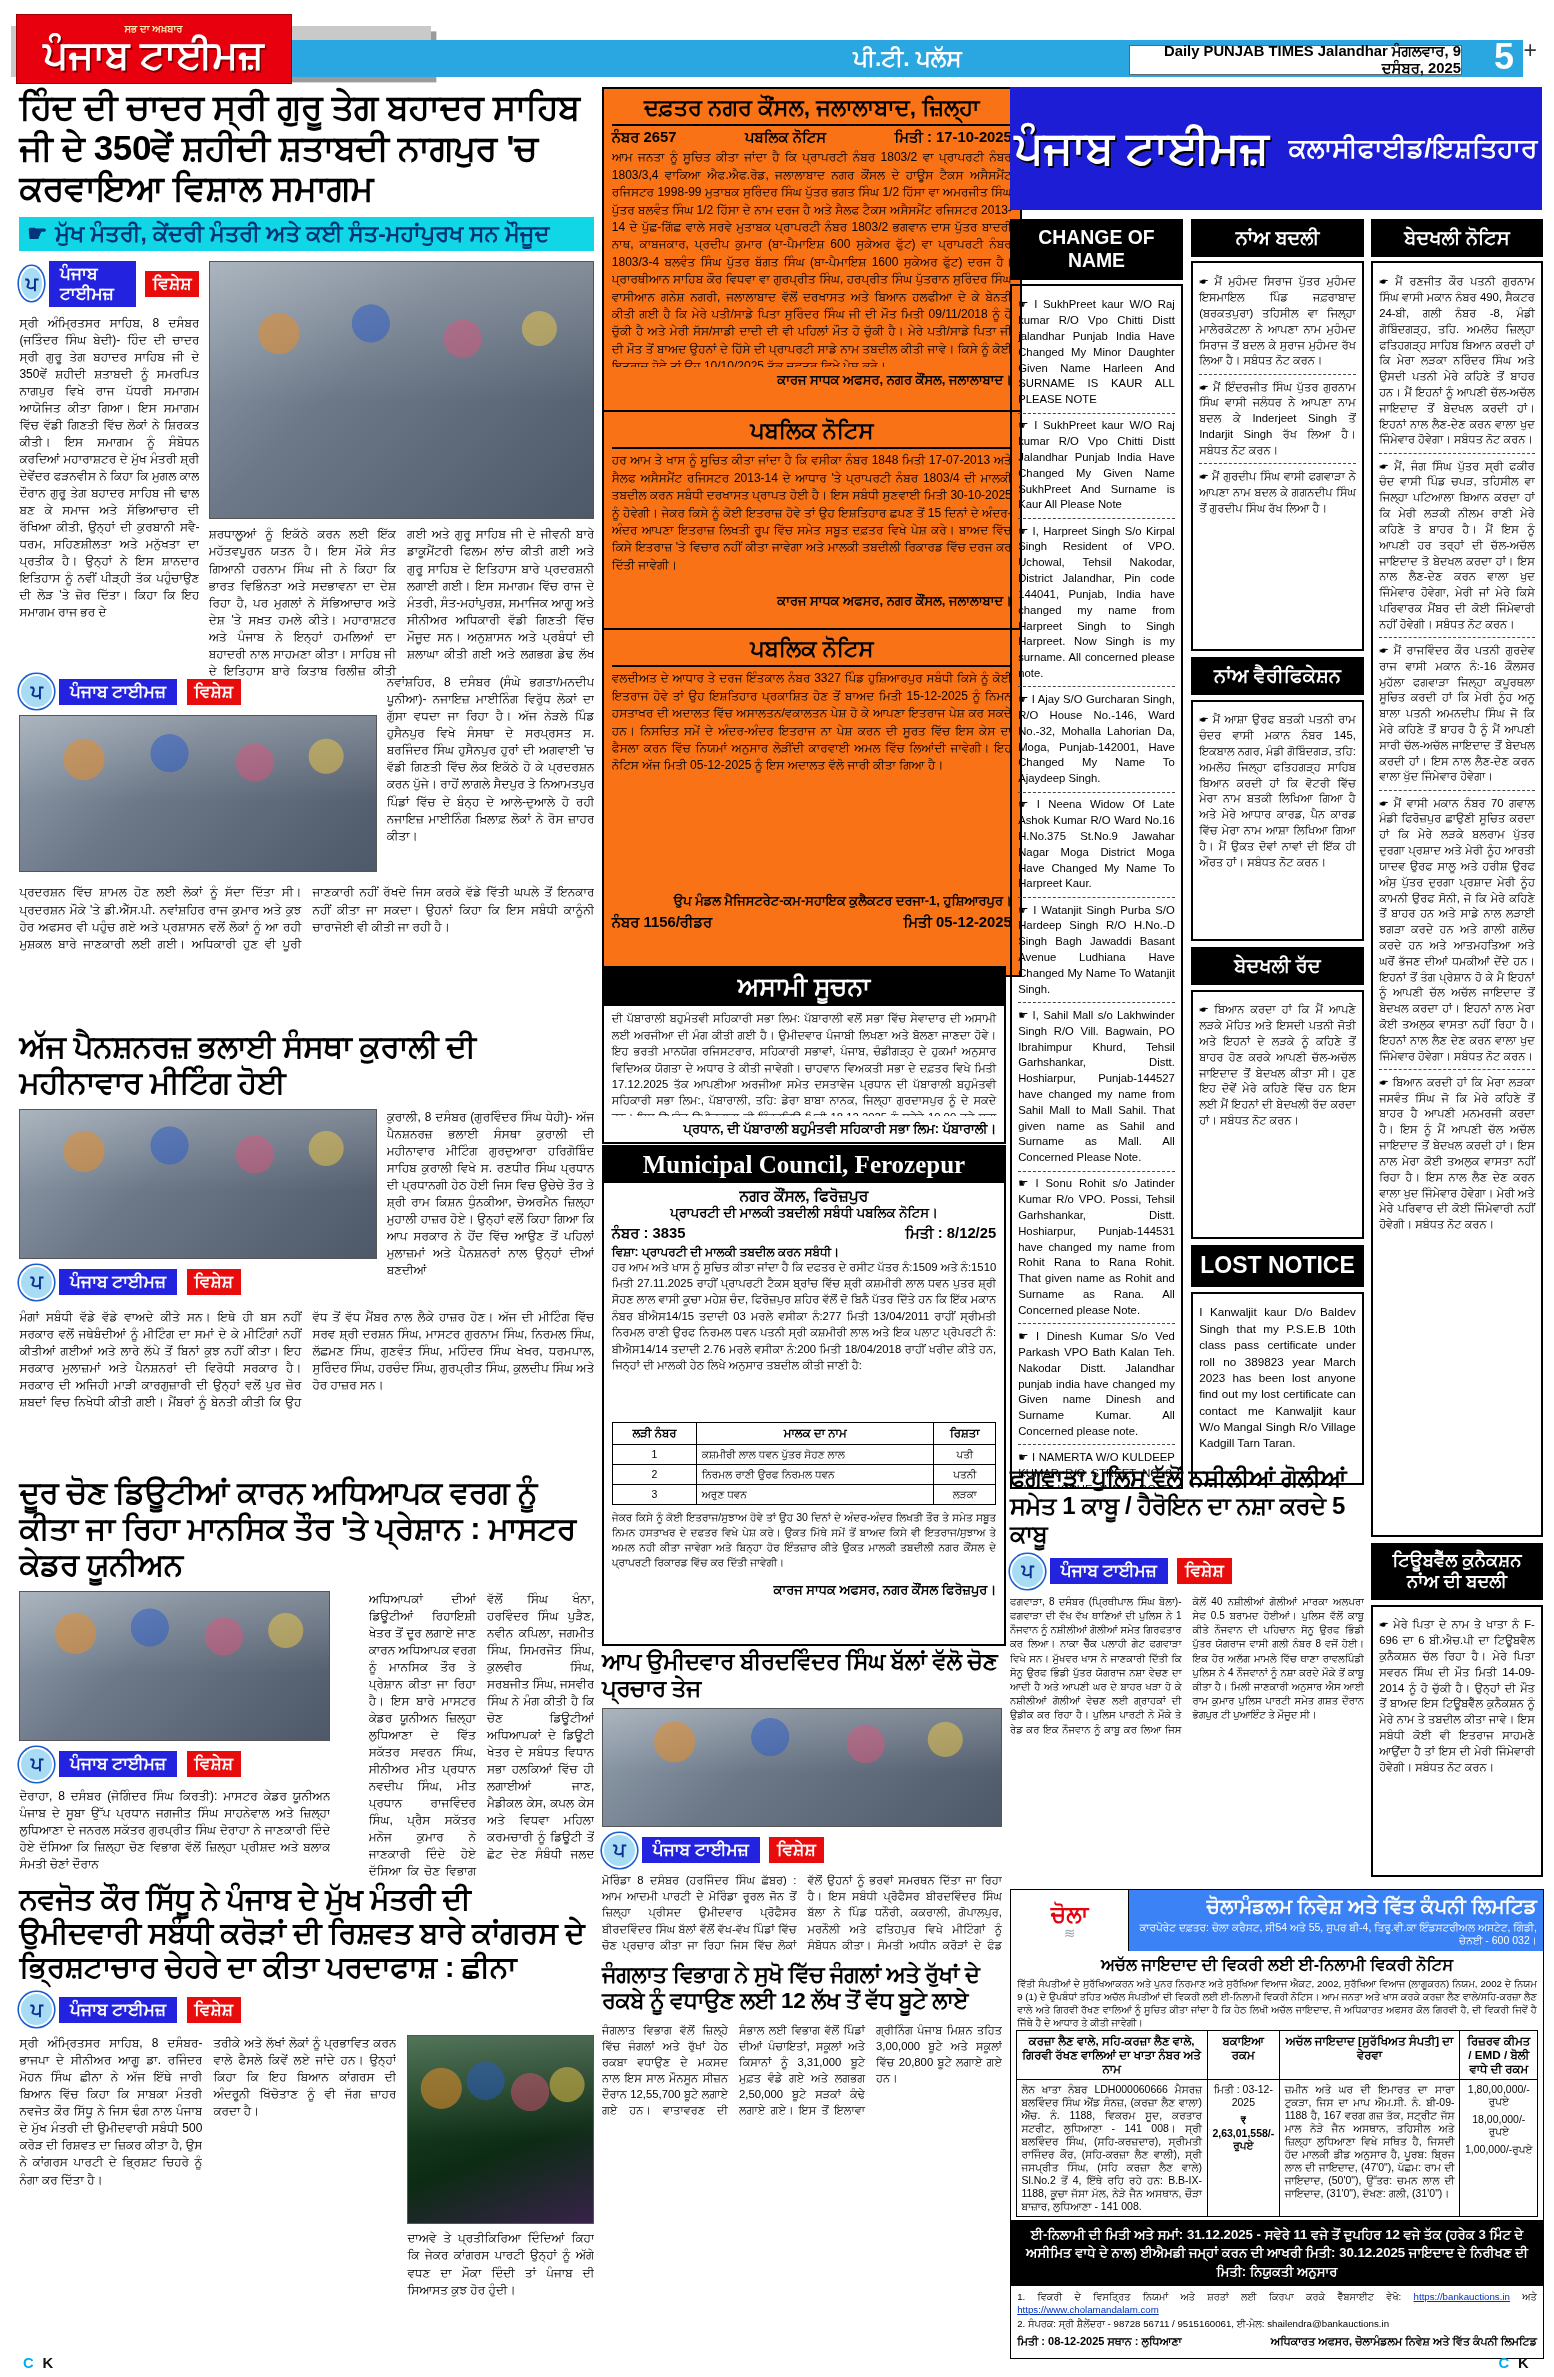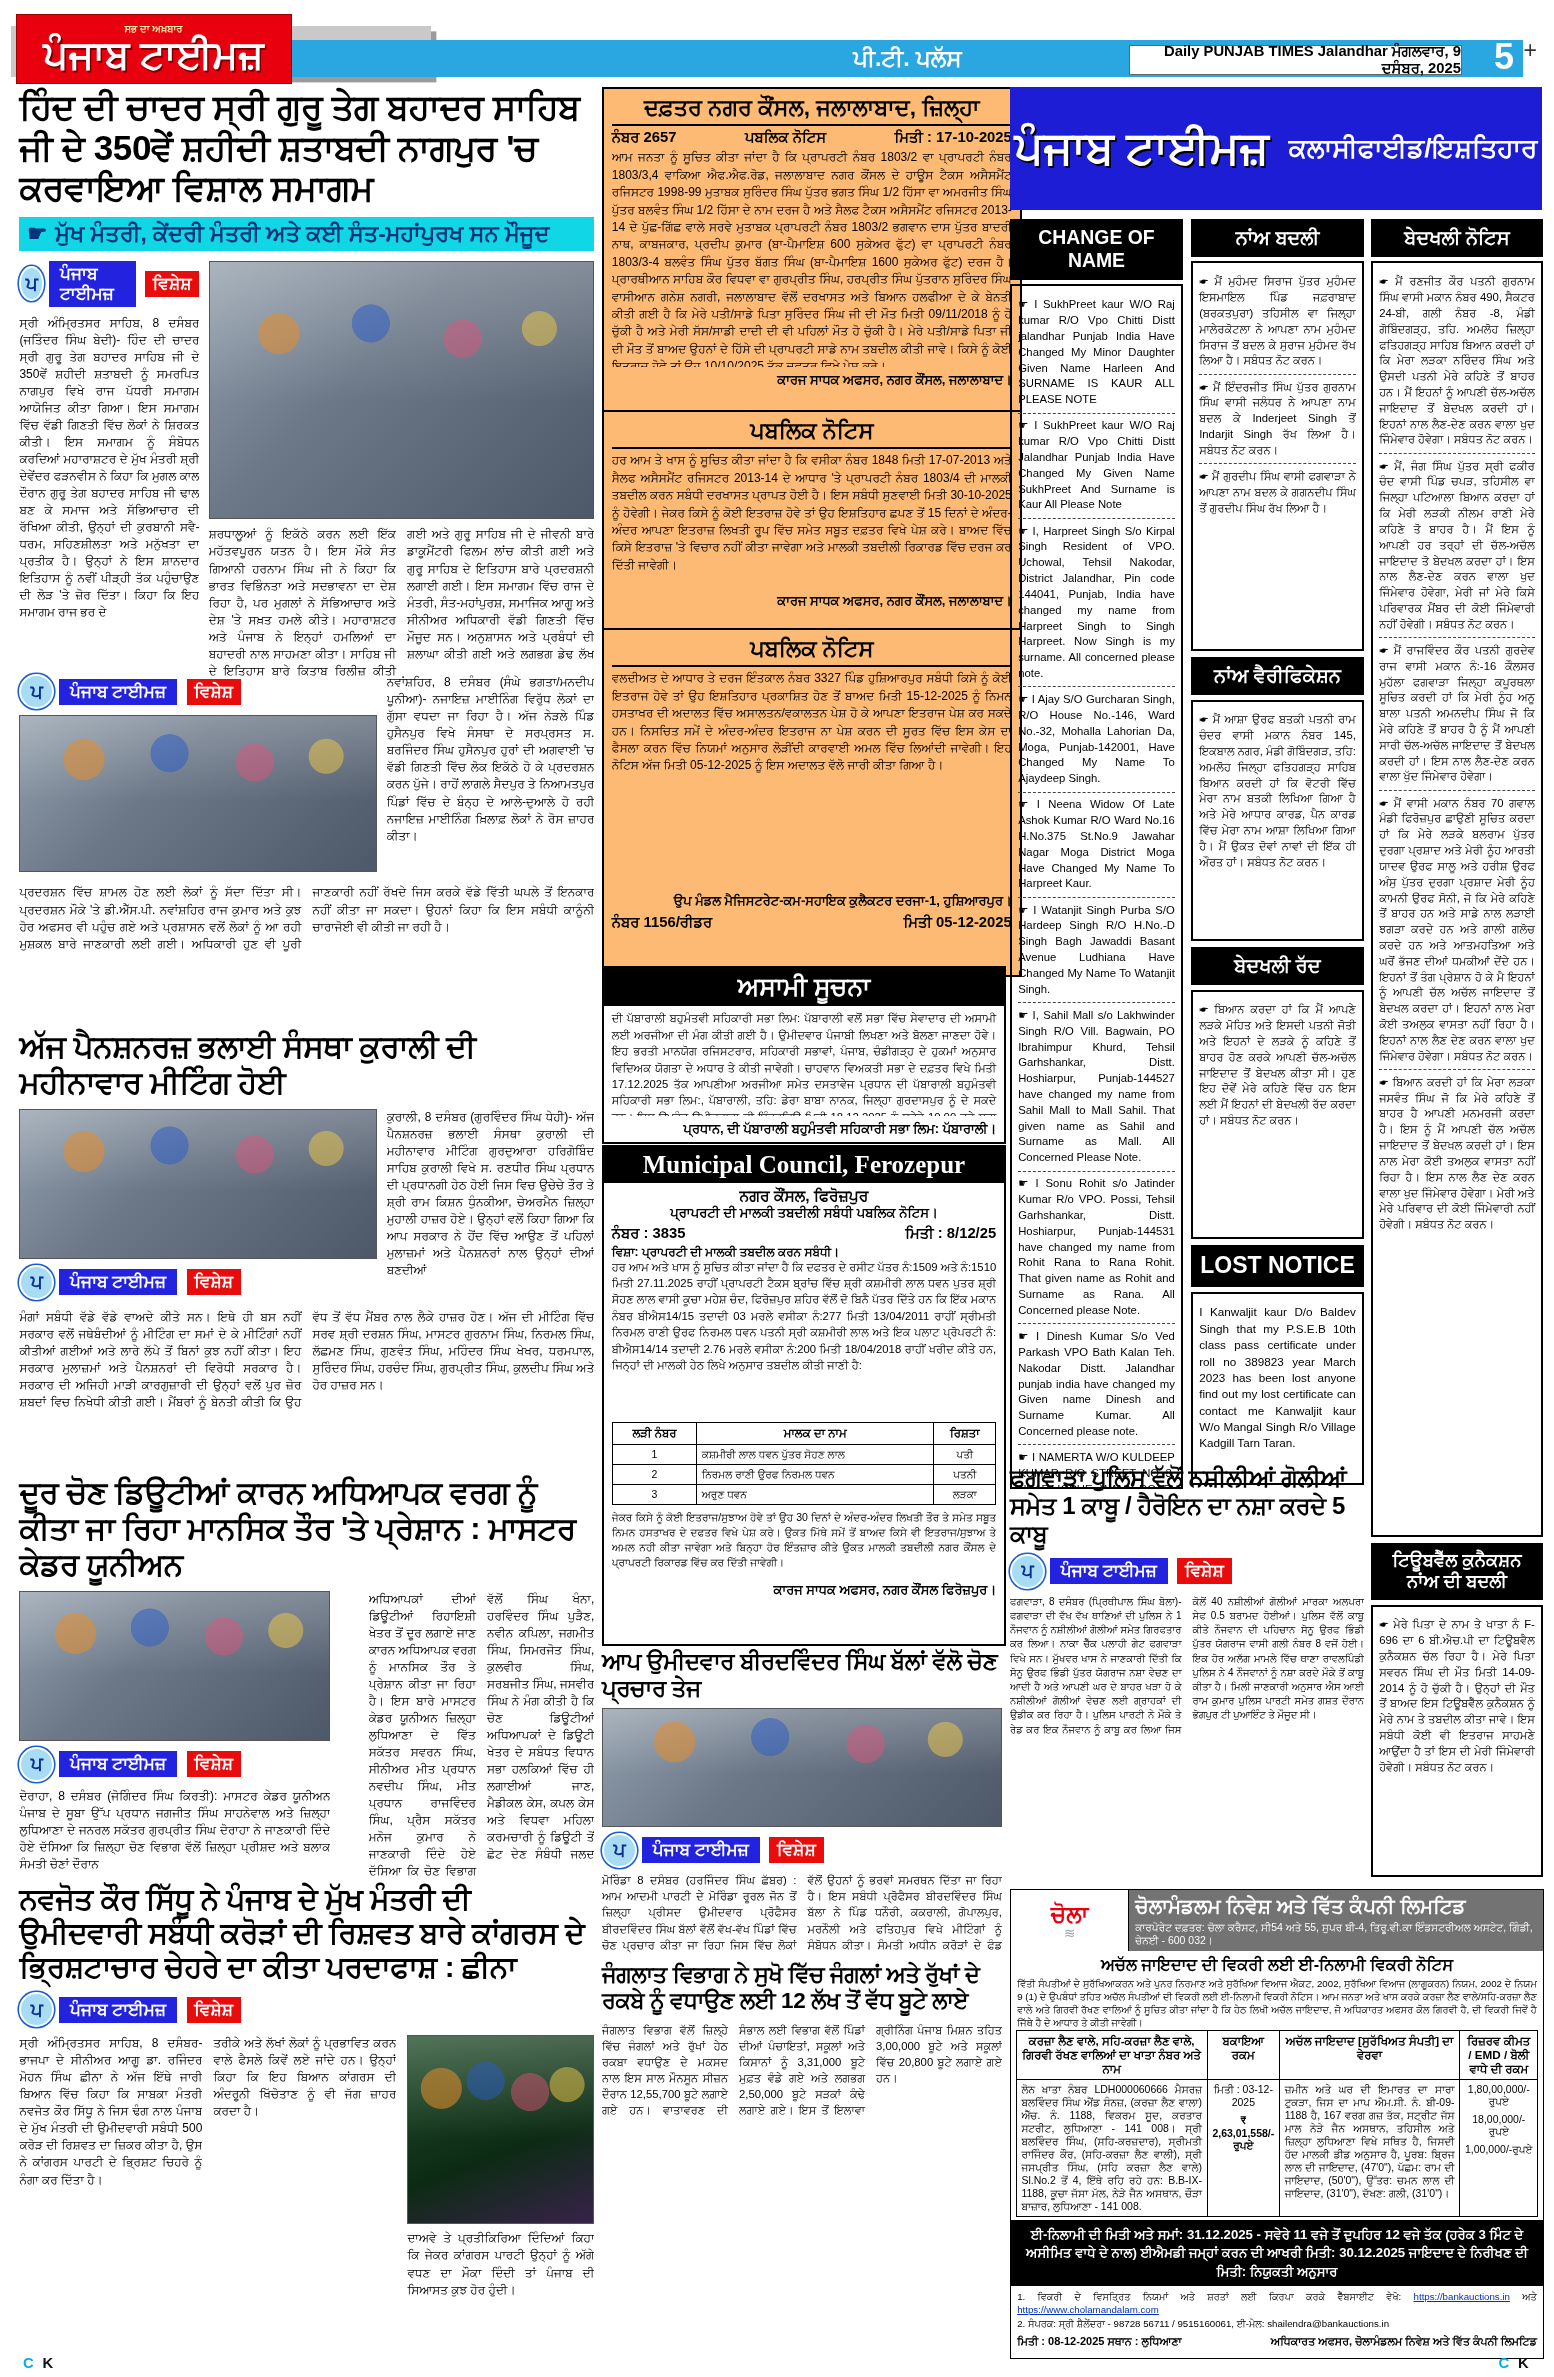--- a/index.html
+++ b/index.html
@@ -35,21 +35,21 @@
   .photo:before{content:"";position:absolute;inset:0;background:
      radial-gradient(circle at 18% 28%,rgba(230,140,40,.55) 0 20px,transparent 21px),
      radial-gradient(circle at 42% 24%,rgba(40,90,200,.5) 0 18.7px,transparent 19.4px),
      radial-gradient(circle at 66% 30%,rgba(230,80,120,.45) 0 18.7px,transparent 19.4px),
      radial-gradient(circle at 86% 26%,rgba(240,200,70,.5) 0 17px,transparent 18px),
      linear-gradient(180deg,rgba(255,255,255,.22),transparent 55%);}
   .cols2{column-count:2;column-gap:11px;}
   .cols3{column-count:3;column-gap:11px;}
   .clip{overflow:hidden;}
   
-  .nbox{border:2.3px solid #000;padding:6.2px 7.8px;background:#fdba74;}
+  .nbox{border:2.3px solid #000;padding:6.2px 7.8px;background:#f97316;}
   .nbox h3{margin:0 0 3.1px 0;text-align:center;font-size:22.5px;font-weight:800;border-bottom:2.3px solid #000;padding-bottom:3.1px;}
   .nmeta{display:flex;justify-content:space-between;font-weight:bold;font-size:14.8px;margin:3.1px 0;}
   .nbody{font-size:12px;line-height:1.45;text-align:justify;}
   .nsign{text-align:right;font-weight:bold;font-size:13px;margin-top:4.7px;}
   .blackbar{background:#000;color:#fff;text-align:center;font-weight:800;}
   
   .cl-banner{background:#1d1dd6;display:flex;align-items:center;justify-content:center;gap:20px;}
   .cl-banner .b1{color:#fff;font-size:45px;font-weight:800;text-shadow:1.6px 1.6px 0 #000;}
   .cl-banner .b2{color:#fff;font-size:26.4px;font-weight:800;}
   .cl-head{background:#000;color:#fff;border:2.3px solid #000;text-align:center;
@@ -62,21 +62,21 @@
   th,td{border:1.6px solid #000;padding:3.1px 4.7px;vertical-align:top;}
   th{font-size:11.7px;text-align:center;}
   td{font-size:10.5px;text-align:justify;}
   .ctr{text-align:center;}
   
   .chola{border:1.6px solid #000;background:#fff;}
   .chola-head{display:flex;align-items:stretch;}
   .chola-logo{width:117px;border-right:1.6px solid #000;display:flex;flex-direction:column;align-items:center;justify-content:center;}
   .chola-logo .nm{color:#e8000f;font-weight:800;font-size:23px;}
   .chola-logo .sw{color:#9aa4ad;font-size:14px;margin-top:-3.1px;}
-  .chola-black{flex:1;background:#737373;color:#fff;padding:4.7px 6.2px;text-align:left;}
+  .chola-black{flex:1;background:#3b82f6;color:#fff;padding:4.7px 6.2px;text-align:right;}
   .chola-black .t{font-size:20px;font-weight:800;}
   .chola-black .a{font-size:10.5px;margin-top:3.1px;}
   .fine{font-size:9.7px;line-height:1.35;text-align:justify;}
   a.lnk{color:#0030c0;text-decoration:underline;}
 </style>
 </head>
 <body>
 
 <div id="page">
 

